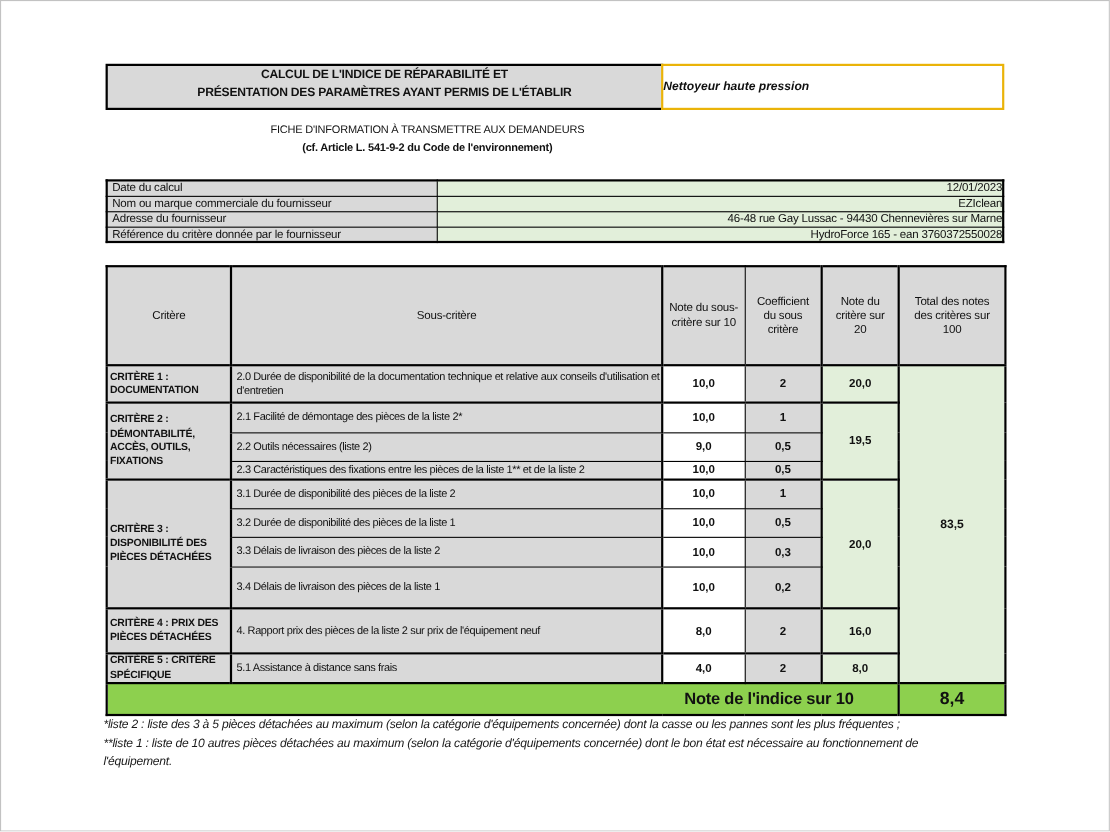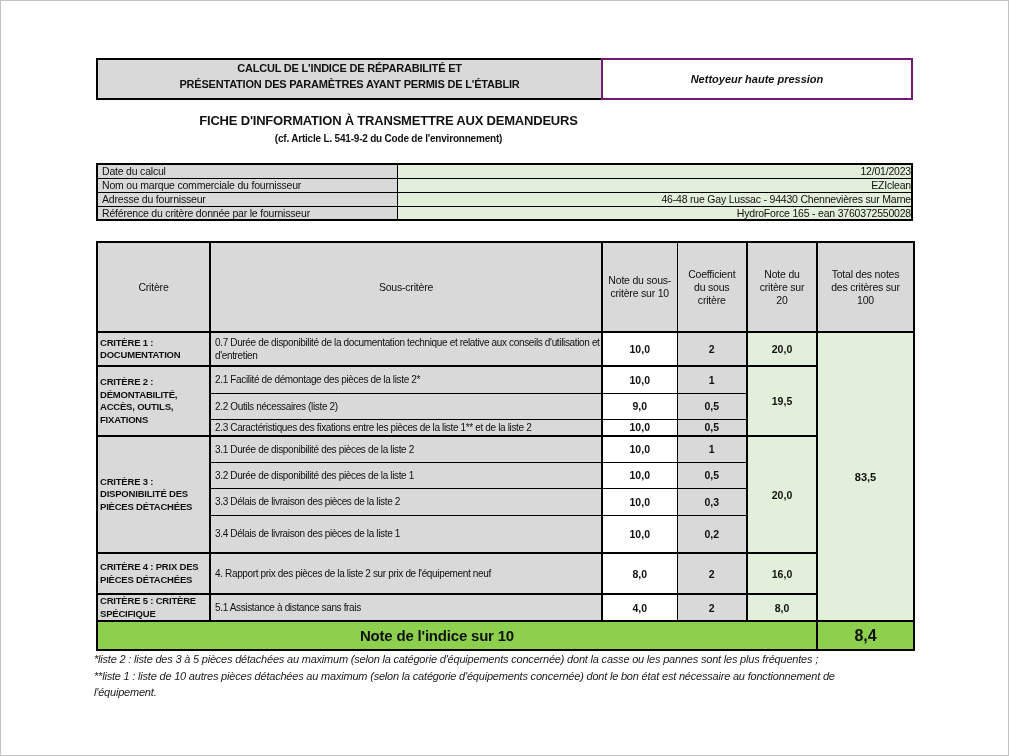--- a/index.html
+++ b/index.html
@@ -16,28 +16,28 @@
   }
 
   
   .hdr-row { position: absolute; left: 95px; top: 57px; width: 817px; height: 42px; display: flex; }
   .hdr-title-box {
     width: 507px; height: 42px; background: #d9d9d9; border: 2px solid #000;
     display: flex; flex-direction: column; text-align: center;
     font-weight: bold; font-size: 11px; line-height: 16px; letter-spacing: -0.2px;
   }
   .hdr-product-box {
-    flex: 1; height: 42px; background: #fff; border: 2px solid #701a75; margin-left: -2px;
-    display: flex; align-items: center; justify-content: center;
+    flex: 1; height: 42px; background: #fff; border: 2px solid #eab308; margin-left: -2px;
+    display: flex; align-items: center; justify-content: flex-start;
     font-weight: bold; font-style: italic; font-size: 11px;
   }
 
   
   .subtitle { position: absolute; left: 95px; top: 112px; width: 585px; text-align: center; }
-  .subtitle .l1 { font-weight: bold; font-size: 13px; letter-spacing: -0.2px; }
+  .subtitle .l1 { font-weight: normal; font-size: 10px; letter-spacing: -0.2px; }
   .subtitle .l2 { font-weight: bold; font-size: 10px; margin-top: 5px; letter-spacing: -0.2px; }
 
   
   .info-table {
     position: absolute; left: 95px; top: 162px; width: 817px;
     border-collapse: collapse; table-layout: fixed; border: 2px solid #000;
     font-size: 10.5px;
   }
   .info-table td { border: 1px solid #000; height: 14px; vertical-align: middle; letter-spacing: -0.2px; }
   .info-table td.lbl { background: #d9d9d9; padding-left: 4px; width: 300px; }
@@ -67,21 +67,21 @@
   td.s20 { background: #e2efda; font-weight: bold; font-size: 10.5px; text-align: center; }
   td.total { background: #e2efda; font-weight: bold; font-size: 11px; text-align: center; }
 
   
   .crit-table .bl2 { border-left-width: 2px; }
   .crit-table .bt2 { border-top-width: 2px; }
 
   
   td.final-label {
     background: #8dd04e; font-weight: bold; font-size: 15px;
-    text-align: center; padding-right: 40px; letter-spacing: -0.2px; margin-top: 40px;
+    text-align: right; padding-right: 40px; letter-spacing: -0.2px; margin-top: 40px;
   }
   td.final-val { background: #8dd04e; font-weight: bold; font-size: 16px; text-align: center; }
 
   
   .footnotes {
     position: absolute; left: 93px; top: 650px; width: 835px;
     font-style: italic; font-size: 11px; line-height: 16.5px; letter-spacing: -0.2px; color: #1a1a1a;
   }
 </style>
 </head>
@@ -139,21 +139,21 @@
       <th>Critère</th>
       <th class="bl2">Sous-critère</th>
       <th class="bl2">Note du sous-critère sur 10</th>
       <th>Coefficient du sous critère</th>
       <th class="bl2">Note du critère sur 20</th>
       <th class="bl2">Total des notes des critères sur 100</th>
     </tr>
 
     <tr style="height:34px">
       <td class="crit bt2">CRITÈRE 1 : DOCUMENTATION</td>
-      <td class="sub wrap bl2 bt2">0.7 Durée de disponibilité de la documentation technique et relative aux conseils d'utilisation et d'entretien</td>
+      <td class="sub wrap bl2 bt2">2.0 Durée de disponibilité de la documentation technique et relative aux conseils d'utilisation et d'entretien</td>
       <td class="s10 bl2 bt2">10,0</td>
       <td class="coef bt2">2</td>
       <td class="s20 bl2 bt2">20,0</td>
       <td class="total bl2 bt2" rowspan="10">83,5</td>
     </tr>
 
     <tr style="height:27px">
       <td class="crit bt2" rowspan="3">CRITÈRE 2 : DÉMONTABILITÉ, ACCÈS, OUTILS, FIXATIONS</td>
       <td class="sub bl2 bt2">2.1 Facilité de démontage des pièces de la liste 2*</td>
       <td class="s10 bl2 bt2">10,0</td>

